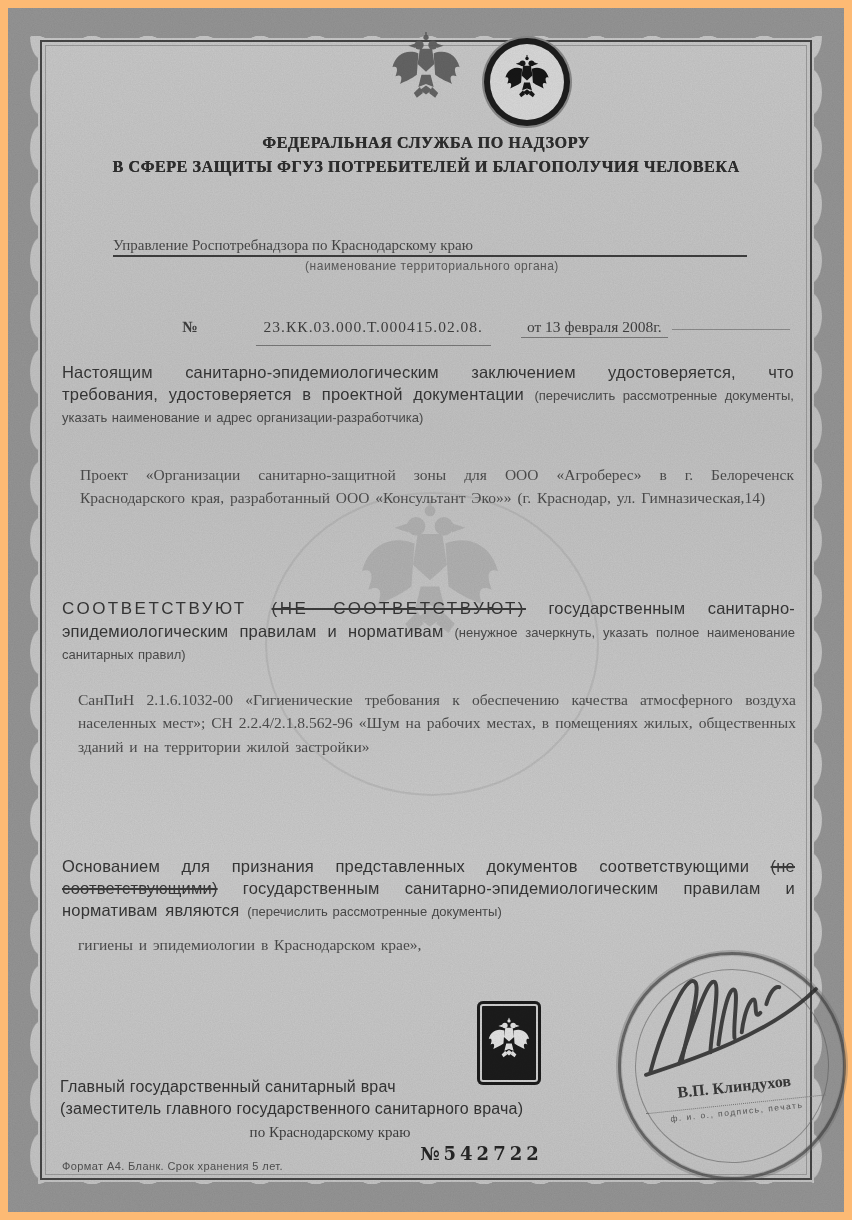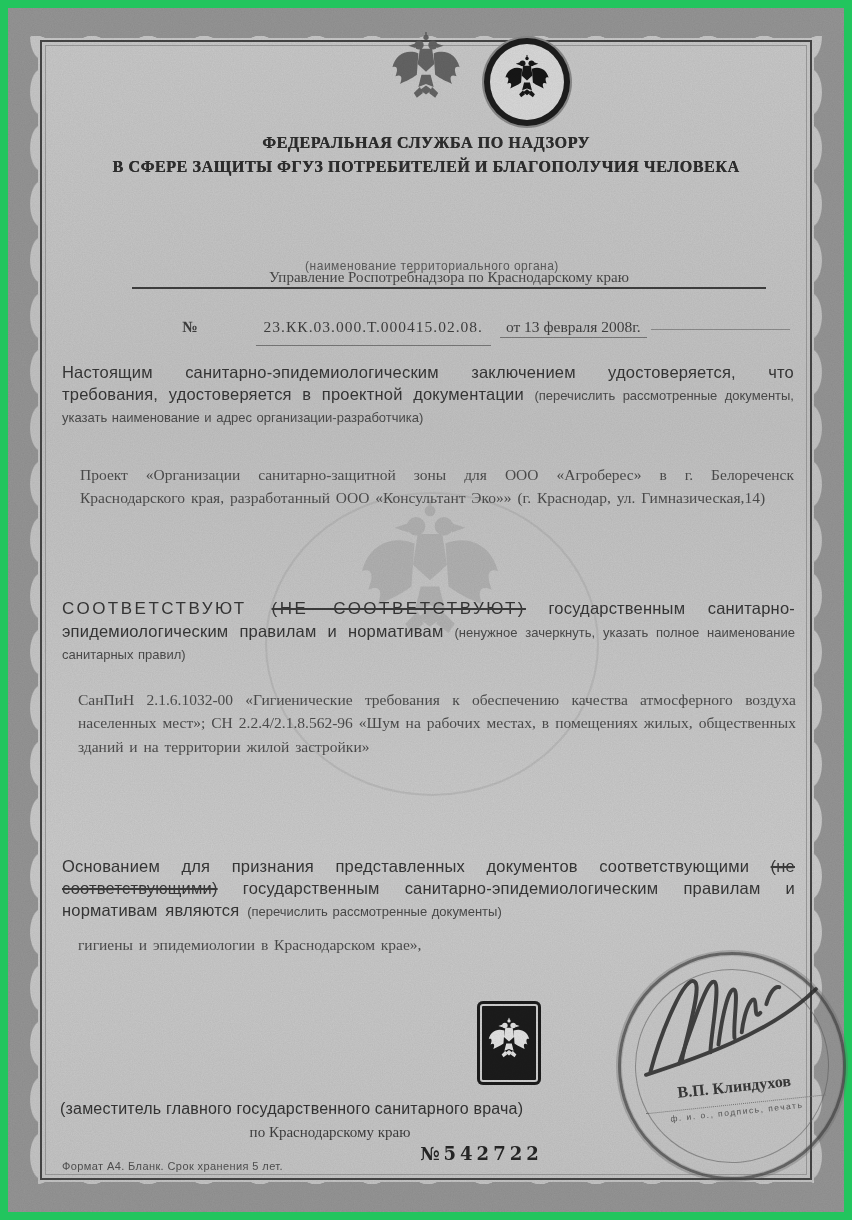--- a/index.html
+++ b/index.html
@@ -1,16 +1,16 @@
 <!DOCTYPE html>
 <html><head>
 <meta charset="utf-8">
 <style>
   html,body{margin:0;padding:0;background:#ffffff;}
-  .page{position:relative;width:852px;height:1220px;background:#22c55e;overflow:hidden;
+  .page{position:relative;width:852px;height:1220px;background:#fdba74;overflow:hidden;
         font-family:"Liberation Sans",sans-serif;color:#3a3a3a;}
   
   .paper{position:absolute;left:8px;top:8px;right:8px;bottom:8px;
          background:linear-gradient(180deg,#c9c9c9 0%,#c2c2c2 35%,#cbcbcb 70%,#c4c4c4 100%);}
   
   .band{position:absolute;z-index:2;}
   .band-top{left:8px;right:8px;top:8px;height:30px;
     background:radial-gradient(26px 13px at 50% 112%, rgba(0,0,0,0) 0 11px, #959595 12px);
     background-size:56px 30px;background-repeat:repeat-x;}
   .band-bottom{left:8px;right:8px;bottom:8px;height:30px;
@@ -29,31 +29,31 @@
   
   .noise{position:absolute;left:8px;top:8px;width:836px;height:1204px;z-index:6;
          pointer-events:none;mix-blend-mode:multiply;opacity:.55;}
   
   .content{position:absolute;inset:0;z-index:3;}
   .abs{position:absolute;}
   .ctr{left:40px;right:40px;text-align:center;}
   
   .agency{font-family:"Liberation Serif",serif;font-weight:bold;font-size:16px;
           letter-spacing:.6px;color:#2e2e2e;text-shadow:.4px 0 0 currentColor;}
-  .orgline{left:132px;width:634px;text-align:center;border-bottom:2px solid #3e3e3e;
-           font-family:"Liberation Serif",serif;font-size:15px;color:#474747;padding-bottom:1px;margin-top:32px;}
+  .orgline{left:113px;width:634px;border-bottom:2px solid #3e3e3e;
+           font-family:"Liberation Serif",serif;font-size:15px;color:#474747;padding-bottom:1px;}
   .orgcap{left:115px;width:634px;text-align:center;font-size:12px;color:#5a5a5a;letter-spacing:.5px;}
   .doctitle{font-family:"Liberation Serif",serif;font-weight:bold;font-size:23px;
             letter-spacing:.8px;color:#1f1f1f;text-shadow:.6px 0 0 currentColor;}
   
   .numrow{left:62px;right:62px;display:flex;align-items:baseline;
           font-family:"Liberation Serif",serif;font-size:15.5px;color:#3f3f3f;}
   .numrow .nosign{margin-left:120px;font-weight:bold;}
   .numrow .numval{margin-left:58px;letter-spacing:1px;border-bottom:1px solid #777;padding:0 8px 9px;}
-  .numrow .dateval{margin-left:9px;border-bottom:1px solid #777;padding:0 6px 1px;}
+  .numrow .dateval{margin-left:30px;border-bottom:1px solid #777;padding:0 6px 1px;}
   .numrow .fill{flex:1;border-bottom:1px solid #8b8b8b;transform:translateY(-2px);margin-left:4px;}
   
   .formtext{font-size:16.5px;line-height:1.33;text-align:justify;color:#363636;
             letter-spacing:.2px;word-spacing:3px;}
   .formnote{font-size:13px;color:#4a4a4a;letter-spacing:0;word-spacing:1px;}
   .typed{font-family:"Liberation Serif",serif;font-size:15.5px;line-height:1.5;
          color:#4c4c4c;text-align:justify;word-spacing:2px;}
   .capsword{font-size:17px;letter-spacing:2.5px;}
   .struck{text-decoration:line-through;text-decoration-thickness:2px;text-decoration-color:#3c3c3c;}
   
@@ -189,20 +189,21 @@
           <path d="M97,110 C104,80 114,52 119,56 C123,60 114,90 114,105"></path>
           <path d="M122,100 C126,82 134,66 138,68 C141,70 135,90 143,82"></path>
           <path d="M150,74 C154,64 160,56 165,58"></path>
           <path d="M20,133 C72,122 152,104 202,64"></path>
         </g>
       </svg>
       <div class="name">В.П. Клиндухов</div>
       <div class="cap">ф. и. о.,  подпись,  печать</div>
     </div>
 
+    <div class="abs signer1" style="left:60px;top:1078px;width:560px;">Главный государственный санитарный врач</div>
     <div class="abs signer2" style="left:60px;top:1100px;width:560px;">(заместитель главного государственного санитарного врача)</div>
     <div class="abs signer3" style="left:130px;top:1124px;width:400px;text-align:center;">по Краснодарскому краю</div>
 
     <div class="abs blanknum" style="left:420px;top:1143px;">№542722</div>
     <div class="abs fmtnote" style="left:62px;top:1160px;">Формат А4. Бланк. Срок хранения 5 лет.</div>
 
   </div>
 
   <svg class="noise">
     <filter id="grain">

